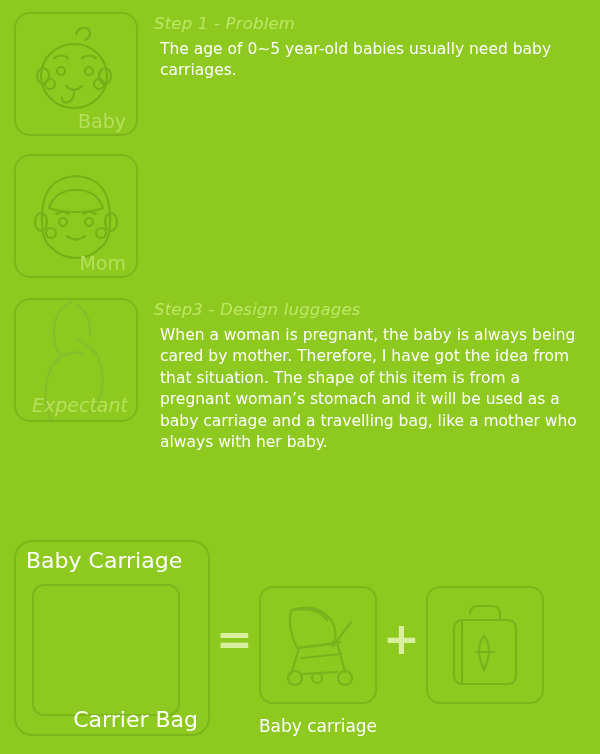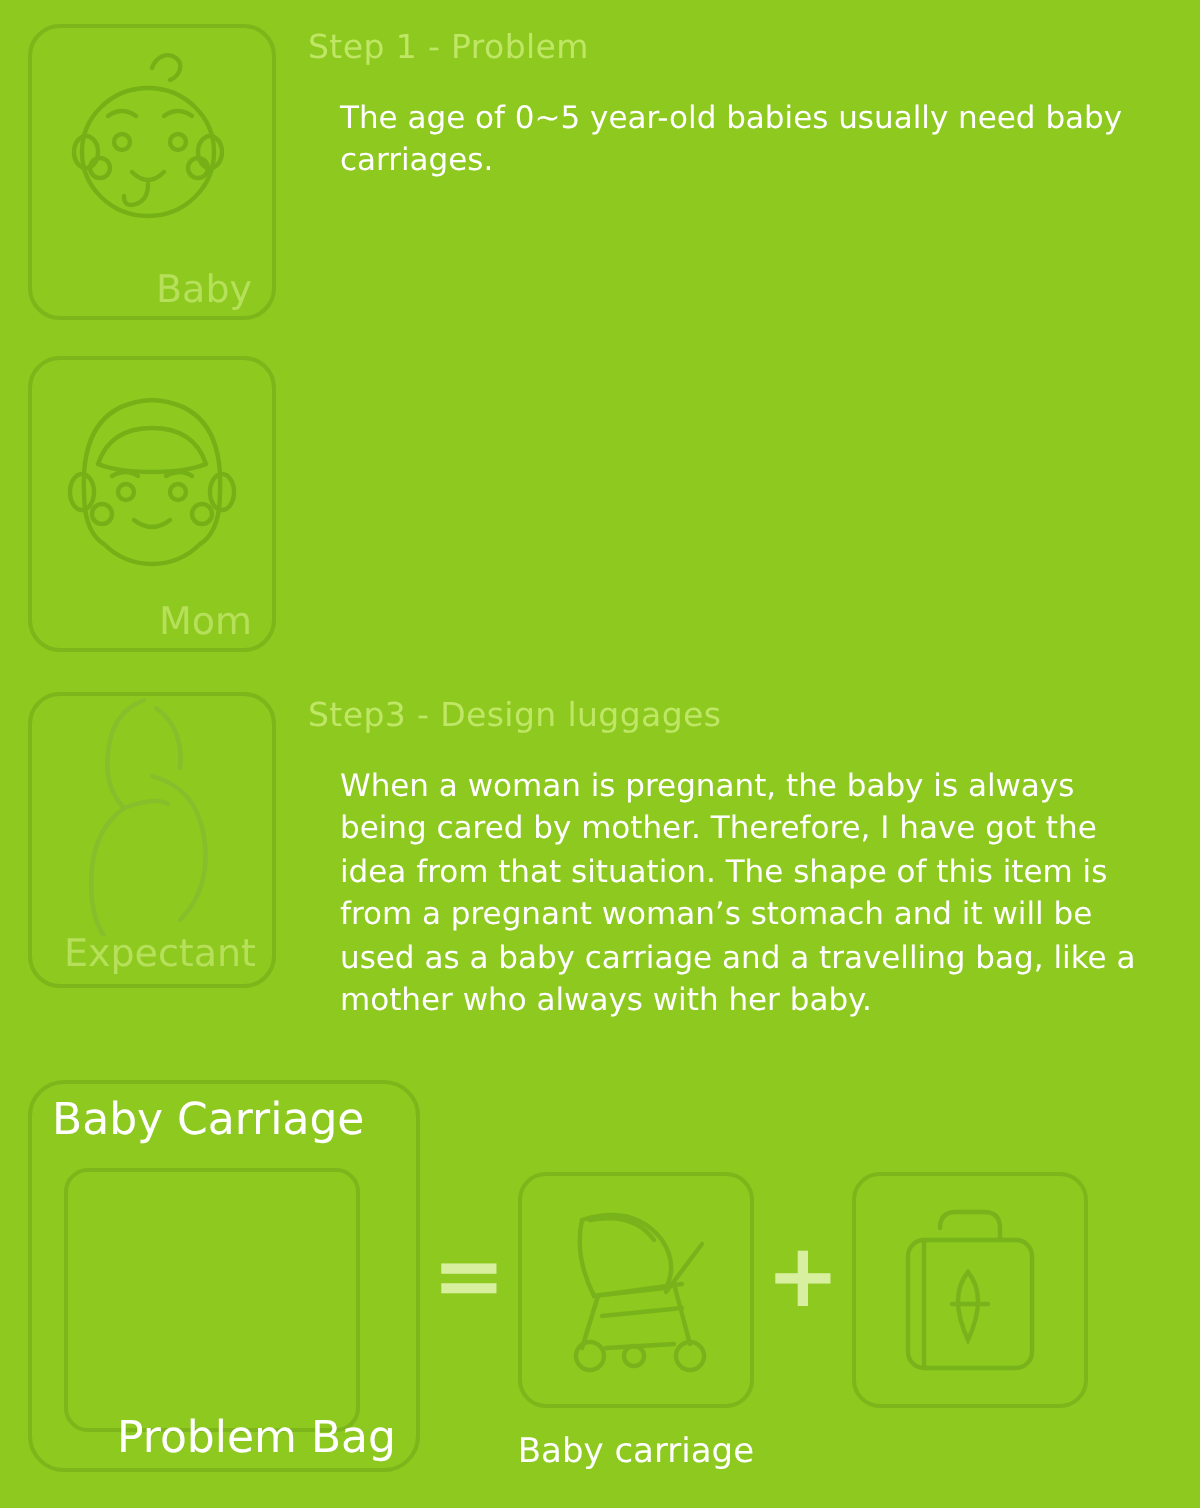--- a/index.html
+++ b/index.html
@@ -27,21 +27,21 @@
     display: flex;
     align-items: flex-start;
     padding: 0 14px 0 14px;
   }
   .step-row.r1 { margin-top: 12px; }
   .step-row.r2 { margin-top: 18px; }
   .step-row.r3 { margin-top: 20px; }
 
   .icon-card {
     width: 124px;
-    height: 148px;
+    height: 124px;
     flex: 0 0 124px;
     border: 2px solid #7CB61A;
     border-radius: 16px;
     position: relative;
     box-sizing: border-box;
     overflow: hidden;
   }
 
   .icon-caption {
     position: absolute;
@@ -49,45 +49,47 @@
     bottom: 2px;
     font-size: 19px;
     color: #B7E05A;
     font-family: "DejaVu Sans", sans-serif;
   }
   .icon-caption.two-line {
     right: 8px;
     bottom: 4px;
     text-align: left;
     line-height: 1.05;
+    font-style: italic;
   }
 
   .icon-svg {
     position: absolute;
     left: 0; top: 0;
   }
 
   .step-text {
     margin-left: 16px;
     padding-top: 2px;
   }
 
   .step-title {
     color: #BFE765;
     font-size: 16.5px;
+    font-style: italic;
     font-family: "DejaVu Sans", sans-serif;
     margin: 0 0 6px 0;
     letter-spacing: .2px;
   }
 
   .step-body {
     color: #FFFFFF;
     font-size: 15.5px;
     line-height: 1.38;
-    margin: 16px;
+    margin: 6px;
     max-width: 430px;
   }
 
   
   .bottom {
     position: absolute;
     left: 0;
     top: 528px;
     width: 600px;
     height: 226px;
@@ -235,21 +237,21 @@
       <p class="step-title">Step3 - Design luggages</p>
       <p class="step-body">When a woman is pregnant, the baby is always being cared by mother. Therefore, I have got the idea from that situation. The shape of this item is from a pregnant woman’s stomach and it will be used as a baby carriage and a travelling bag, like a mother who always with her baby.</p>
     </div>
   </div>
 
   <div class="bottom">
 
     <div class="big-card">
       <div class="label-top">Baby Carriage</div>
       <div class="inner-square"></div>
-      <div class="label-bottom">Problem Bag</div>
+      <div class="label-bottom">Carrier Bag</div>
     </div>
 
     <div class="op">=</div>
 
     <div class="small-wrap">
       <div class="small-card">
         <svg width="114" height="114" viewBox="0 0 114 114">
           <g fill="none" stroke="#79B31C" stroke-width="2.2" stroke-linecap="round">
             <path d="M30 22 q26 -8 40 10 q8 12 2 24 l-36 4 q-10 -20 -6 -38z"></path>
             <path d="M34 22 q22 -4 32 10"></path>

